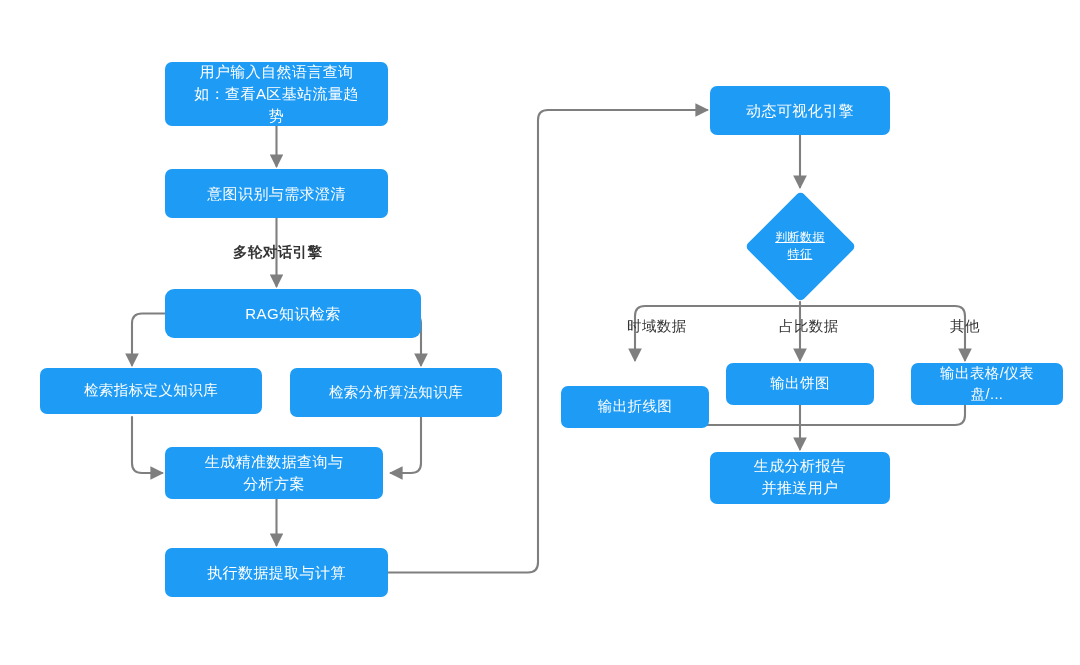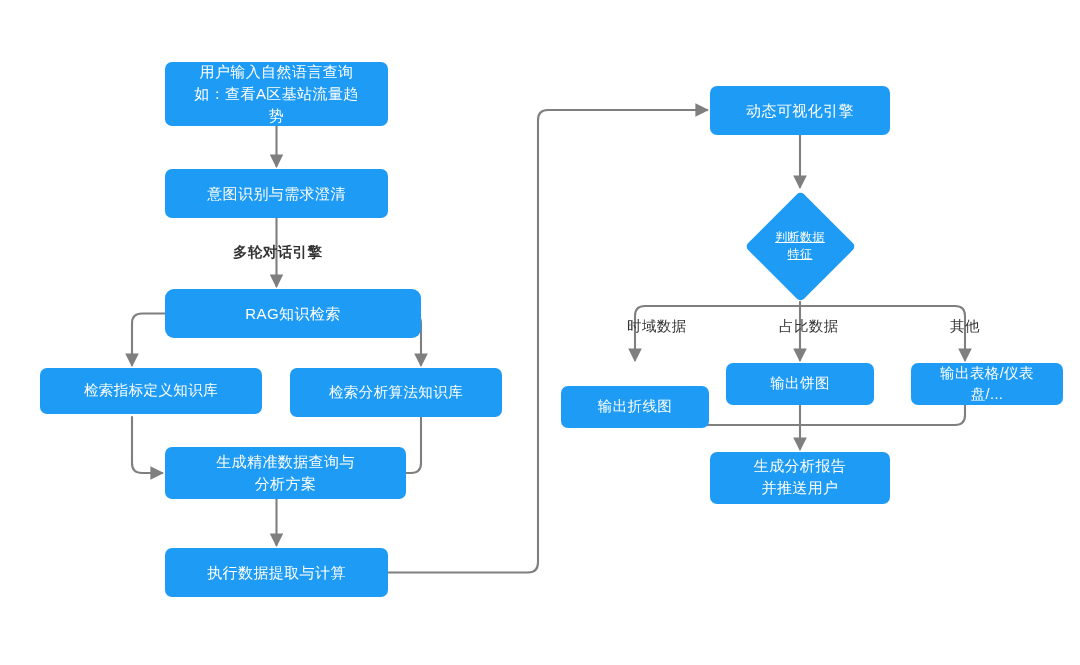--- a/index.html
+++ b/index.html
@@ -139,21 +139,21 @@
 如：查看A区基站流量趋势</div>
 
   <div class="node" style="left:165px; top:169px; width:223px; height:49px;">意图识别与需求澄清</div>
 
   <div class="node" style="left:165px; top:289px; width:256px; height:49px;border-radius:9px;">RAG知识检索</div>
 
   <div class="node small" style="left:40px; top:368px; width:222px; height:46px;">检索指标定义知识库</div>
 
   <div class="node small" style="left:290px; top:368px; width:212px; height:49px;">检索分析算法知识库</div>
 
-  <div class="node" style="left:165px; top:447px; width:241px; height:52px;">生成精准数据查询与
+  <div class="node" style="left:165px; top:447px; width:218px; height:52px;">生成精准数据查询与
 分析方案</div>
 
   <div class="node" style="left:165px; top:548px; width:223px; height:49px;">执行数据提取与计算</div>
 
   <div class="node" style="left:710px; top:86px; width:180px; height:49px;">动态可视化引擎</div>
 
   <div class="decision" style="left:745px; top:190px; width:110px; height:112px;">
     <span class="dia-shape"></span>
     <span class="dia-text">判断数据
 特征</span>

